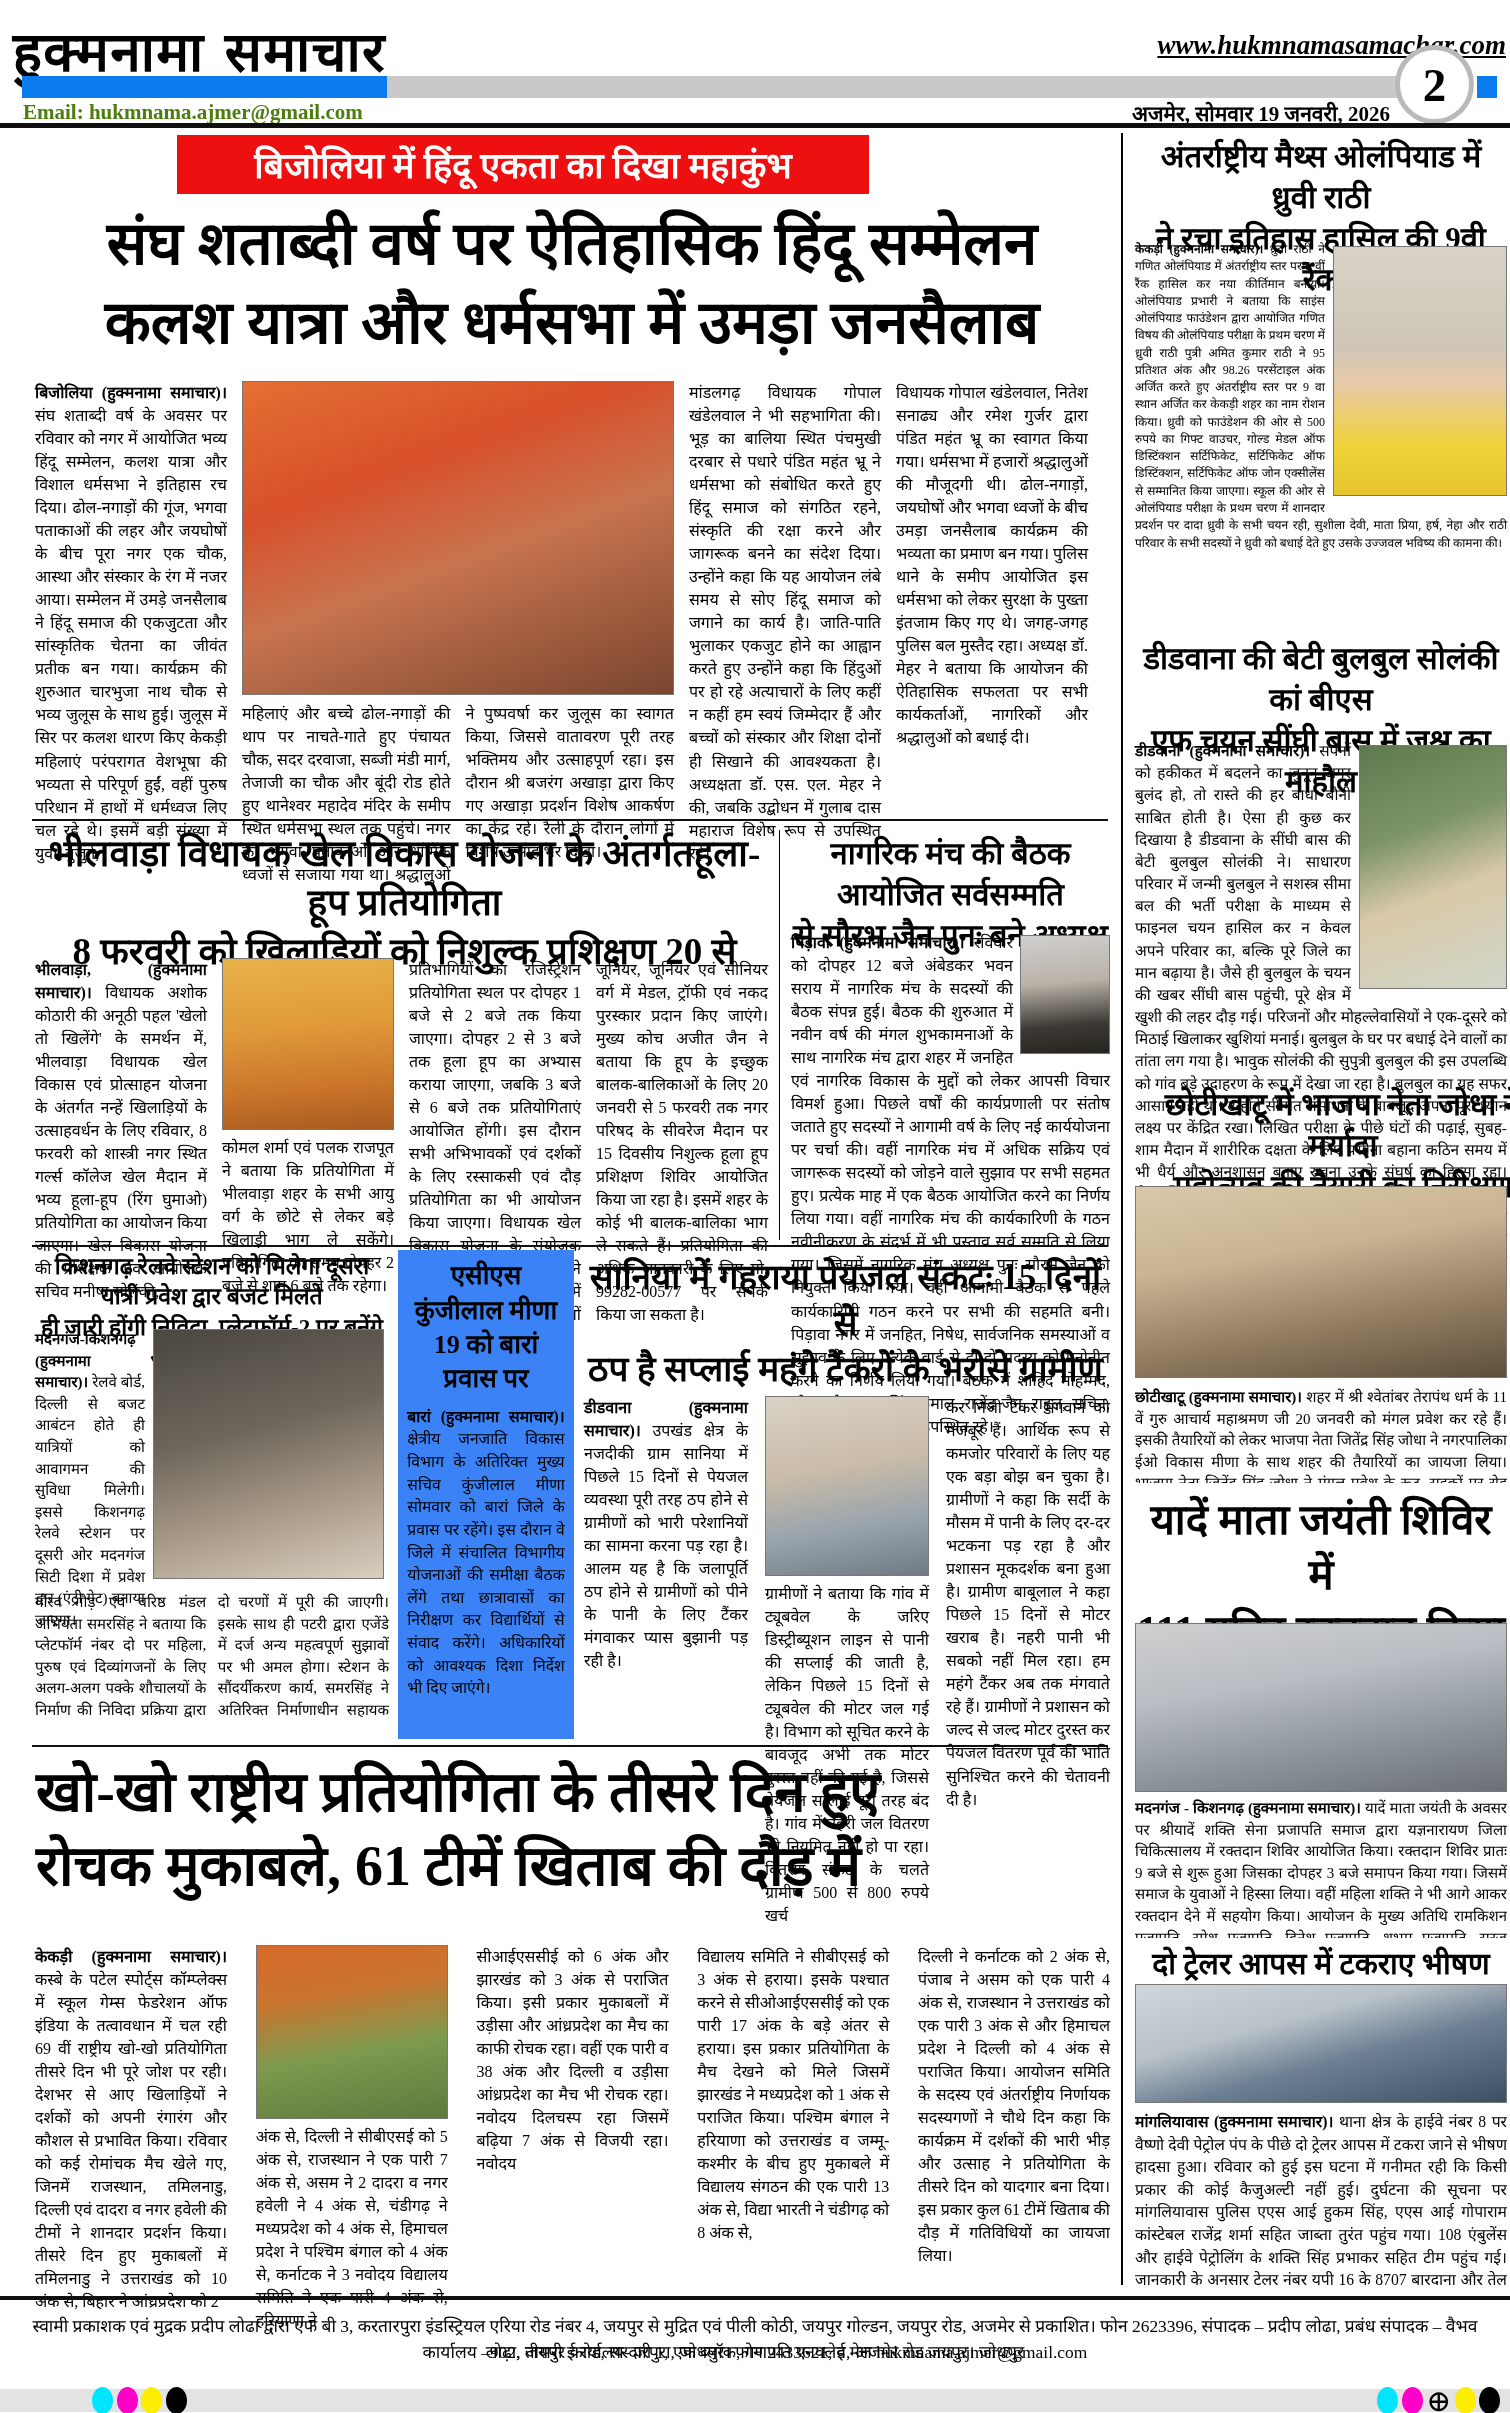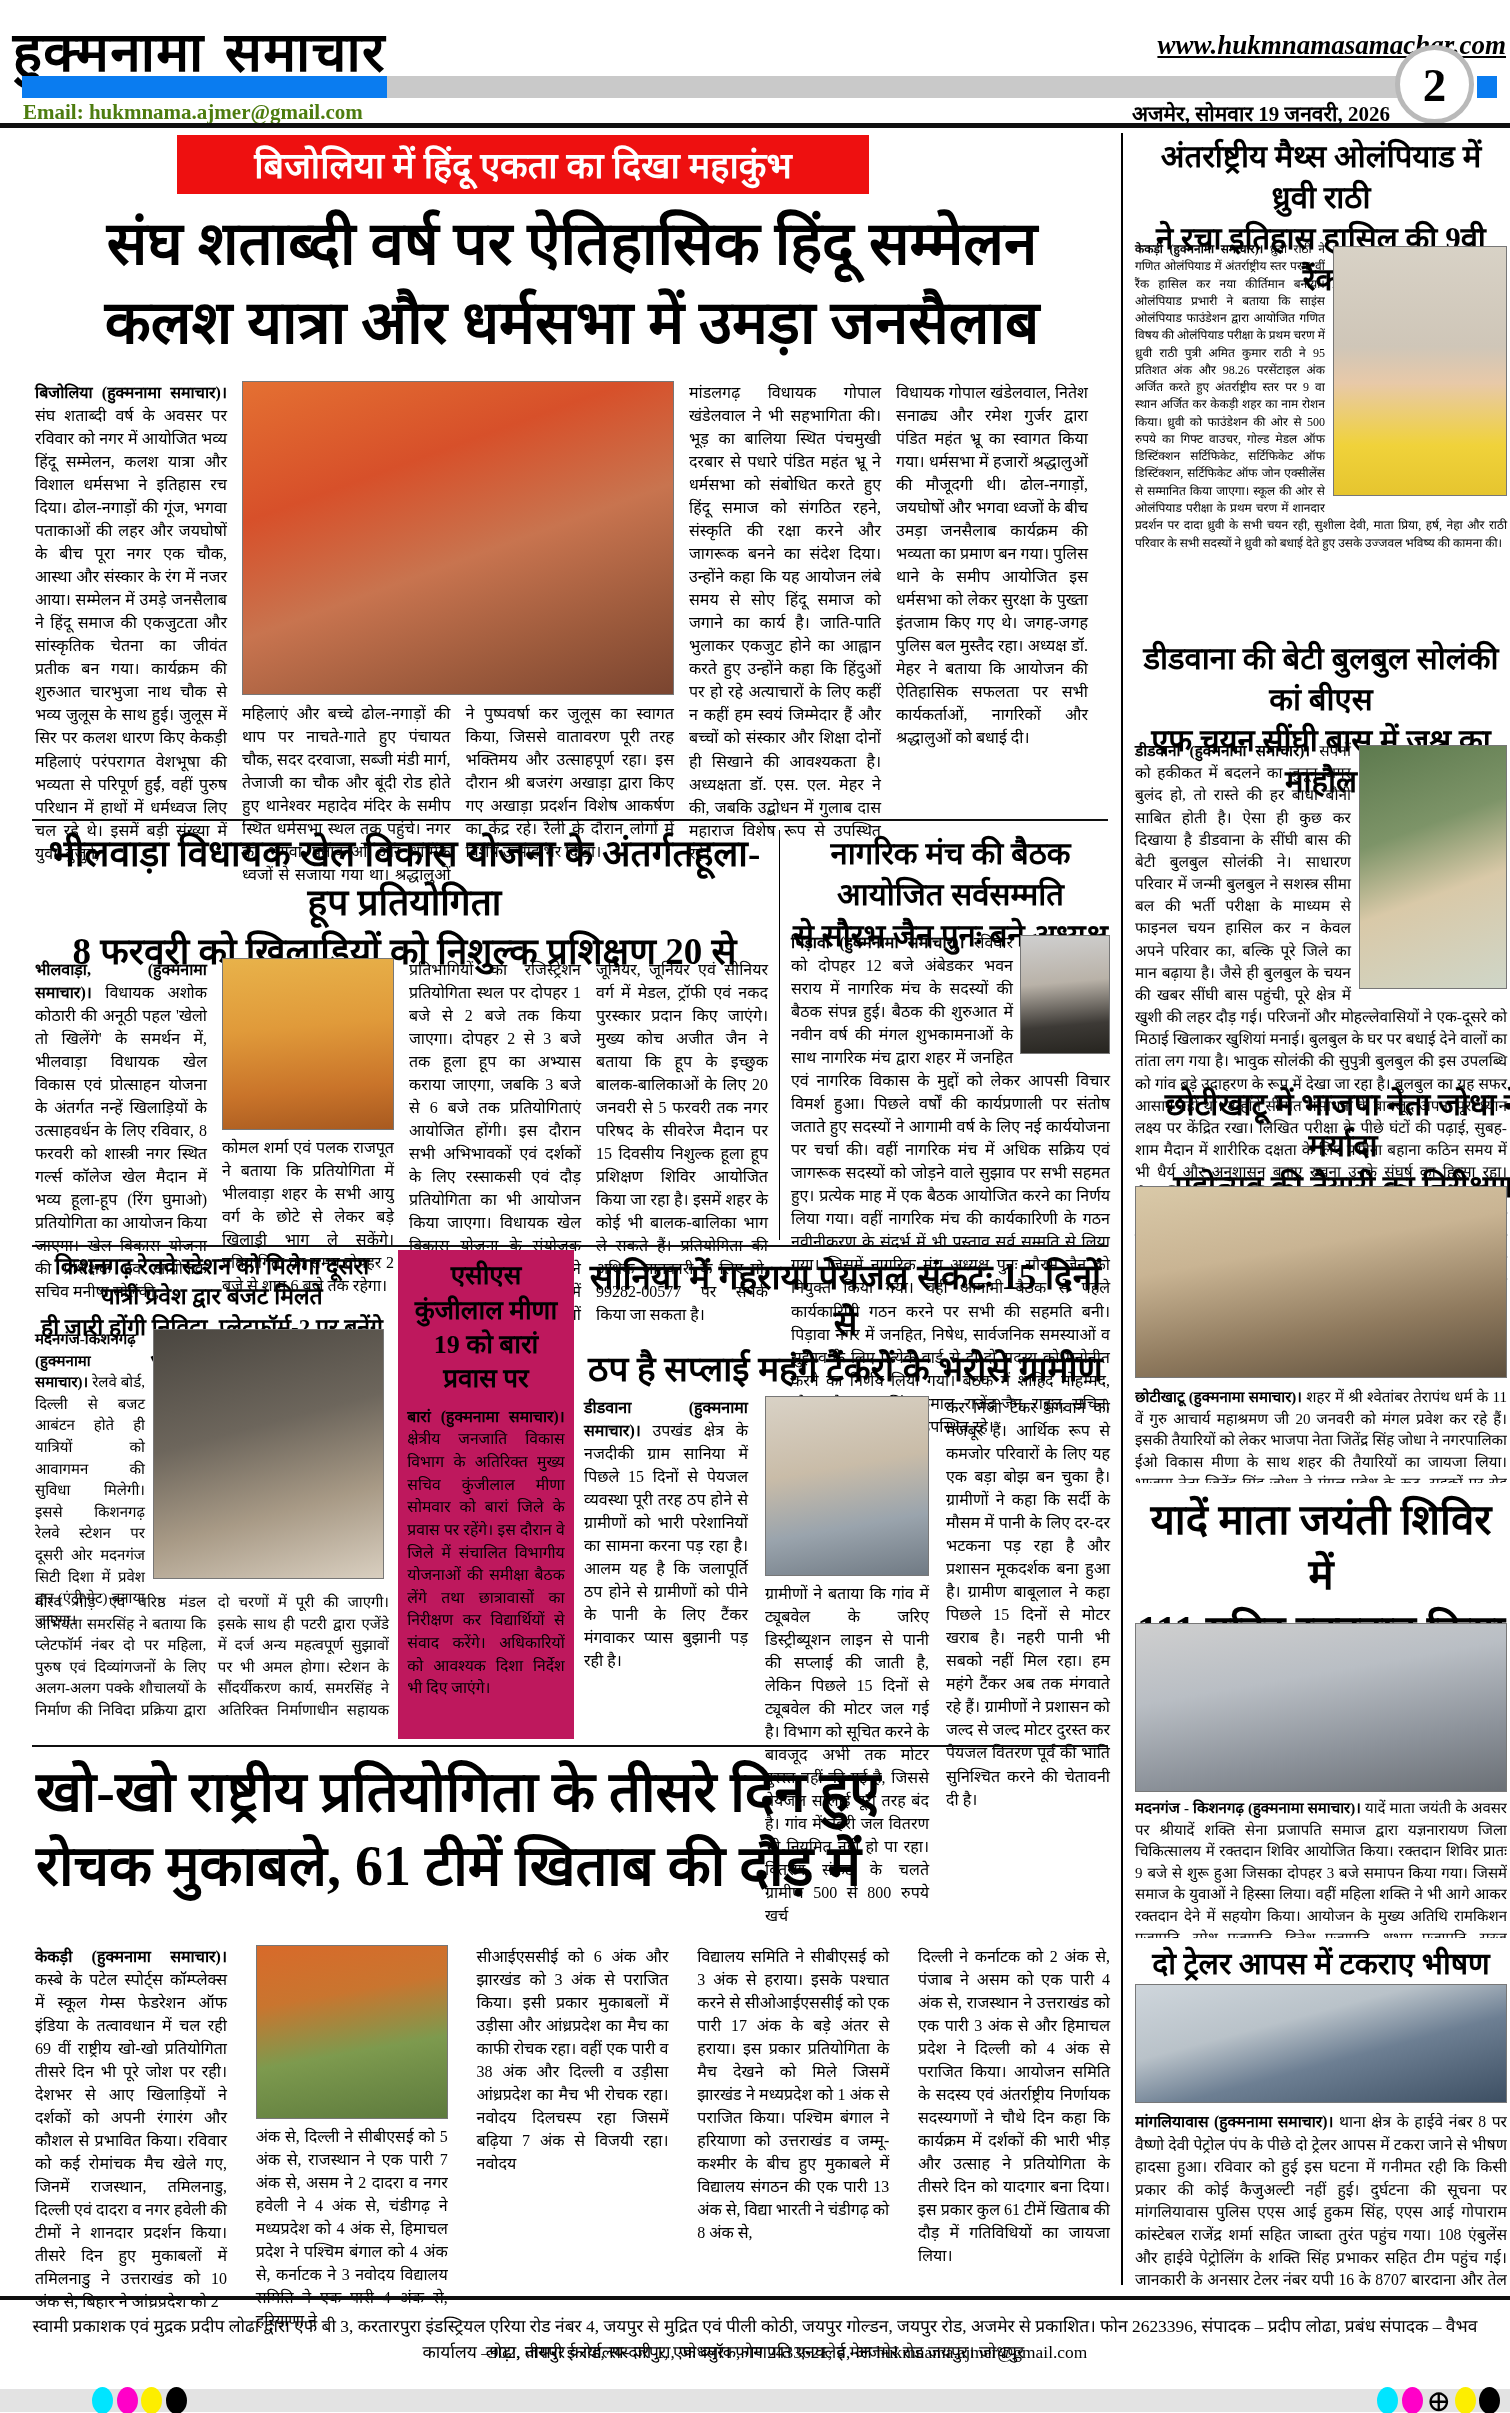--- a/index.html
+++ b/index.html
@@ -30,21 +30,21 @@
   .ph-girl{background:linear-gradient(180deg,#d8d2c6 0%,#cfc6b8 40%,#e8c9a8 55%,#f0d23a 80%,#e6c52f 100%);}
   .ph-bulbul{background:linear-gradient(160deg,#5d7a4e 0%,#7d9468 35%,#d9c9a8 60%,#cfd6c8 100%);}
   .ph-meeting{background:linear-gradient(170deg,#d9c9a8 0%,#c9b493 35%,#8f7a5e 70%,#5d4f3d 100%);}
   .ph-blood{background:linear-gradient(170deg,#cfcfcf 0%,#b9bec4 35%,#8d939b 70%,#6b7076 100%);}
   .ph-truck{background:linear-gradient(165deg,#cfd6dc 0%,#b9c2c9 35%,#6d7f93 60%,#3d4f63 100%);}
   .ph-office{background:linear-gradient(165deg,#4a4640 0%,#6d665c 40%,#a89a86 70%,#d9cfc0 100%);}
   .ph-water{background:linear-gradient(170deg,#d9d2c6 0%,#c9bca8 40%,#9aa4ad 70%,#707a84 100%);}
   .ph-khokho{background:linear-gradient(170deg,#d86a2a 0%,#c9752f 30%,#7d9a4e 60%,#5d7a3d 100%);}
   .ph-saint{background:linear-gradient(175deg,#e8b24a 0%,#e09a3a 40%,#c9742a 75%,#a85a20 100%);}
   .ph-man{background:linear-gradient(175deg,#cfcfcf 0%,#b9b2a8 40%,#3d3a36 75%,#26241f 100%);}
-  .bluebox{background:#be185d;}
+  .bluebox{background:#3b82f6;}
   .footer-line{font-size:17.4px;line-height:1.5;}
   .colorbar{background:#e3e3e3;}
   .dot{width:21px;height:27px;border-radius:50%;display:inline-block;margin-right:3.5px;vertical-align:middle;}
   .reg{font-size:30px;line-height:27px;display:inline-block;vertical-align:middle;margin-right:3.5px;}
   .vline{background:#000;}
 </style>
 </head>
 <body>
 
 <div class="page">

